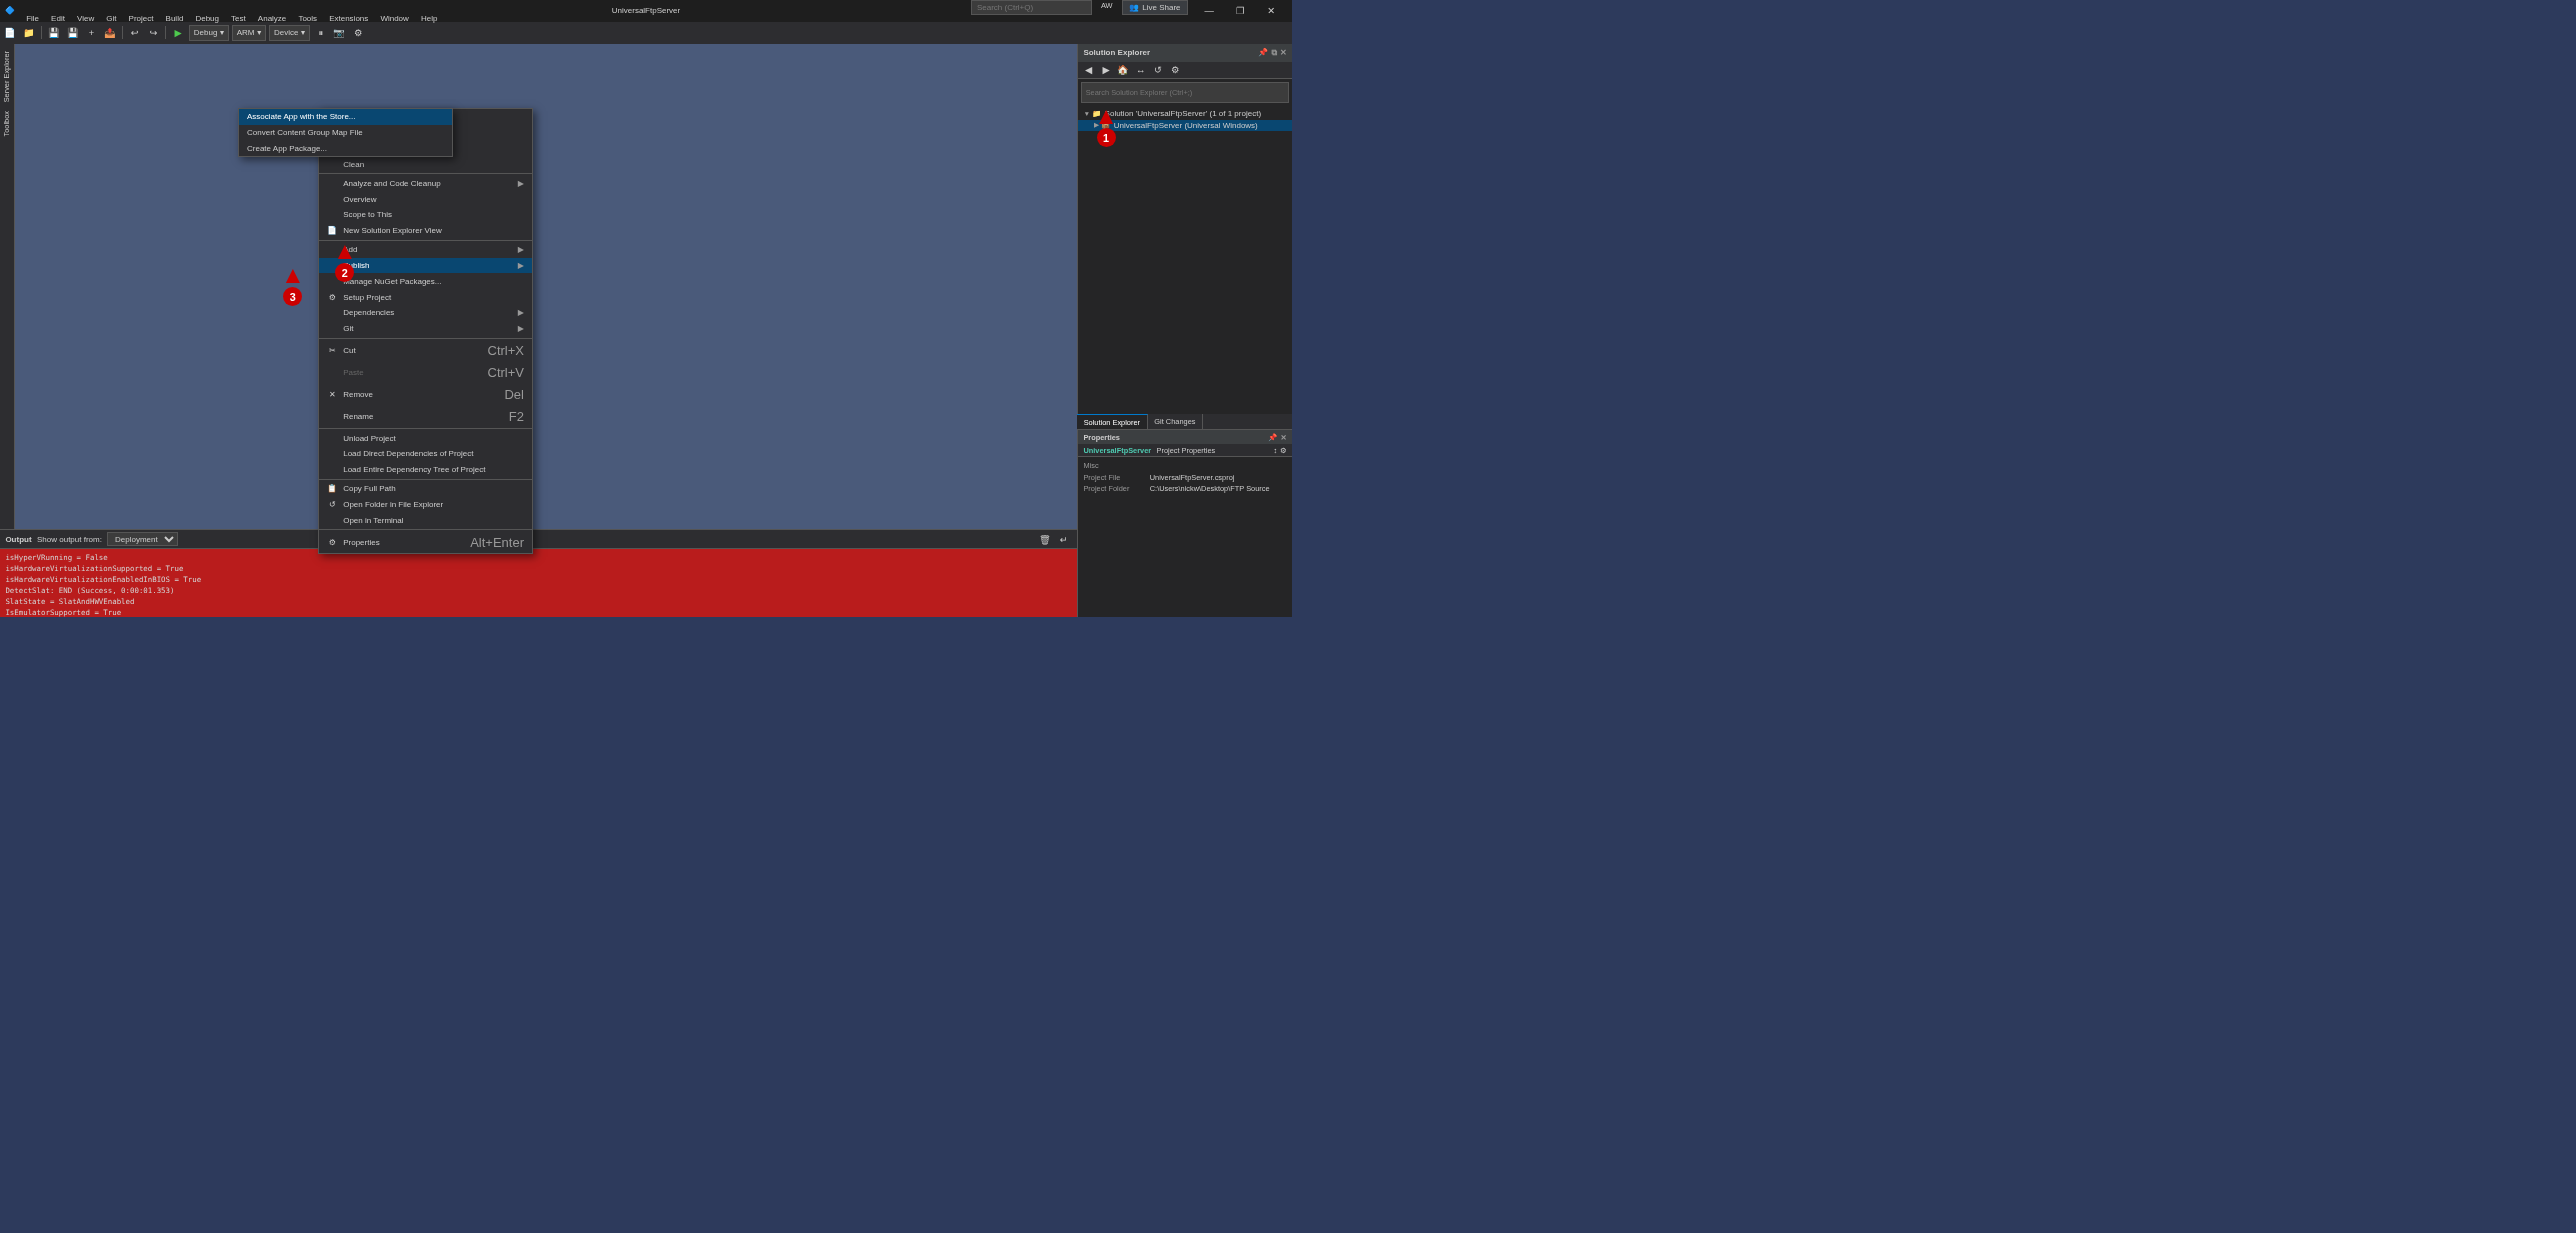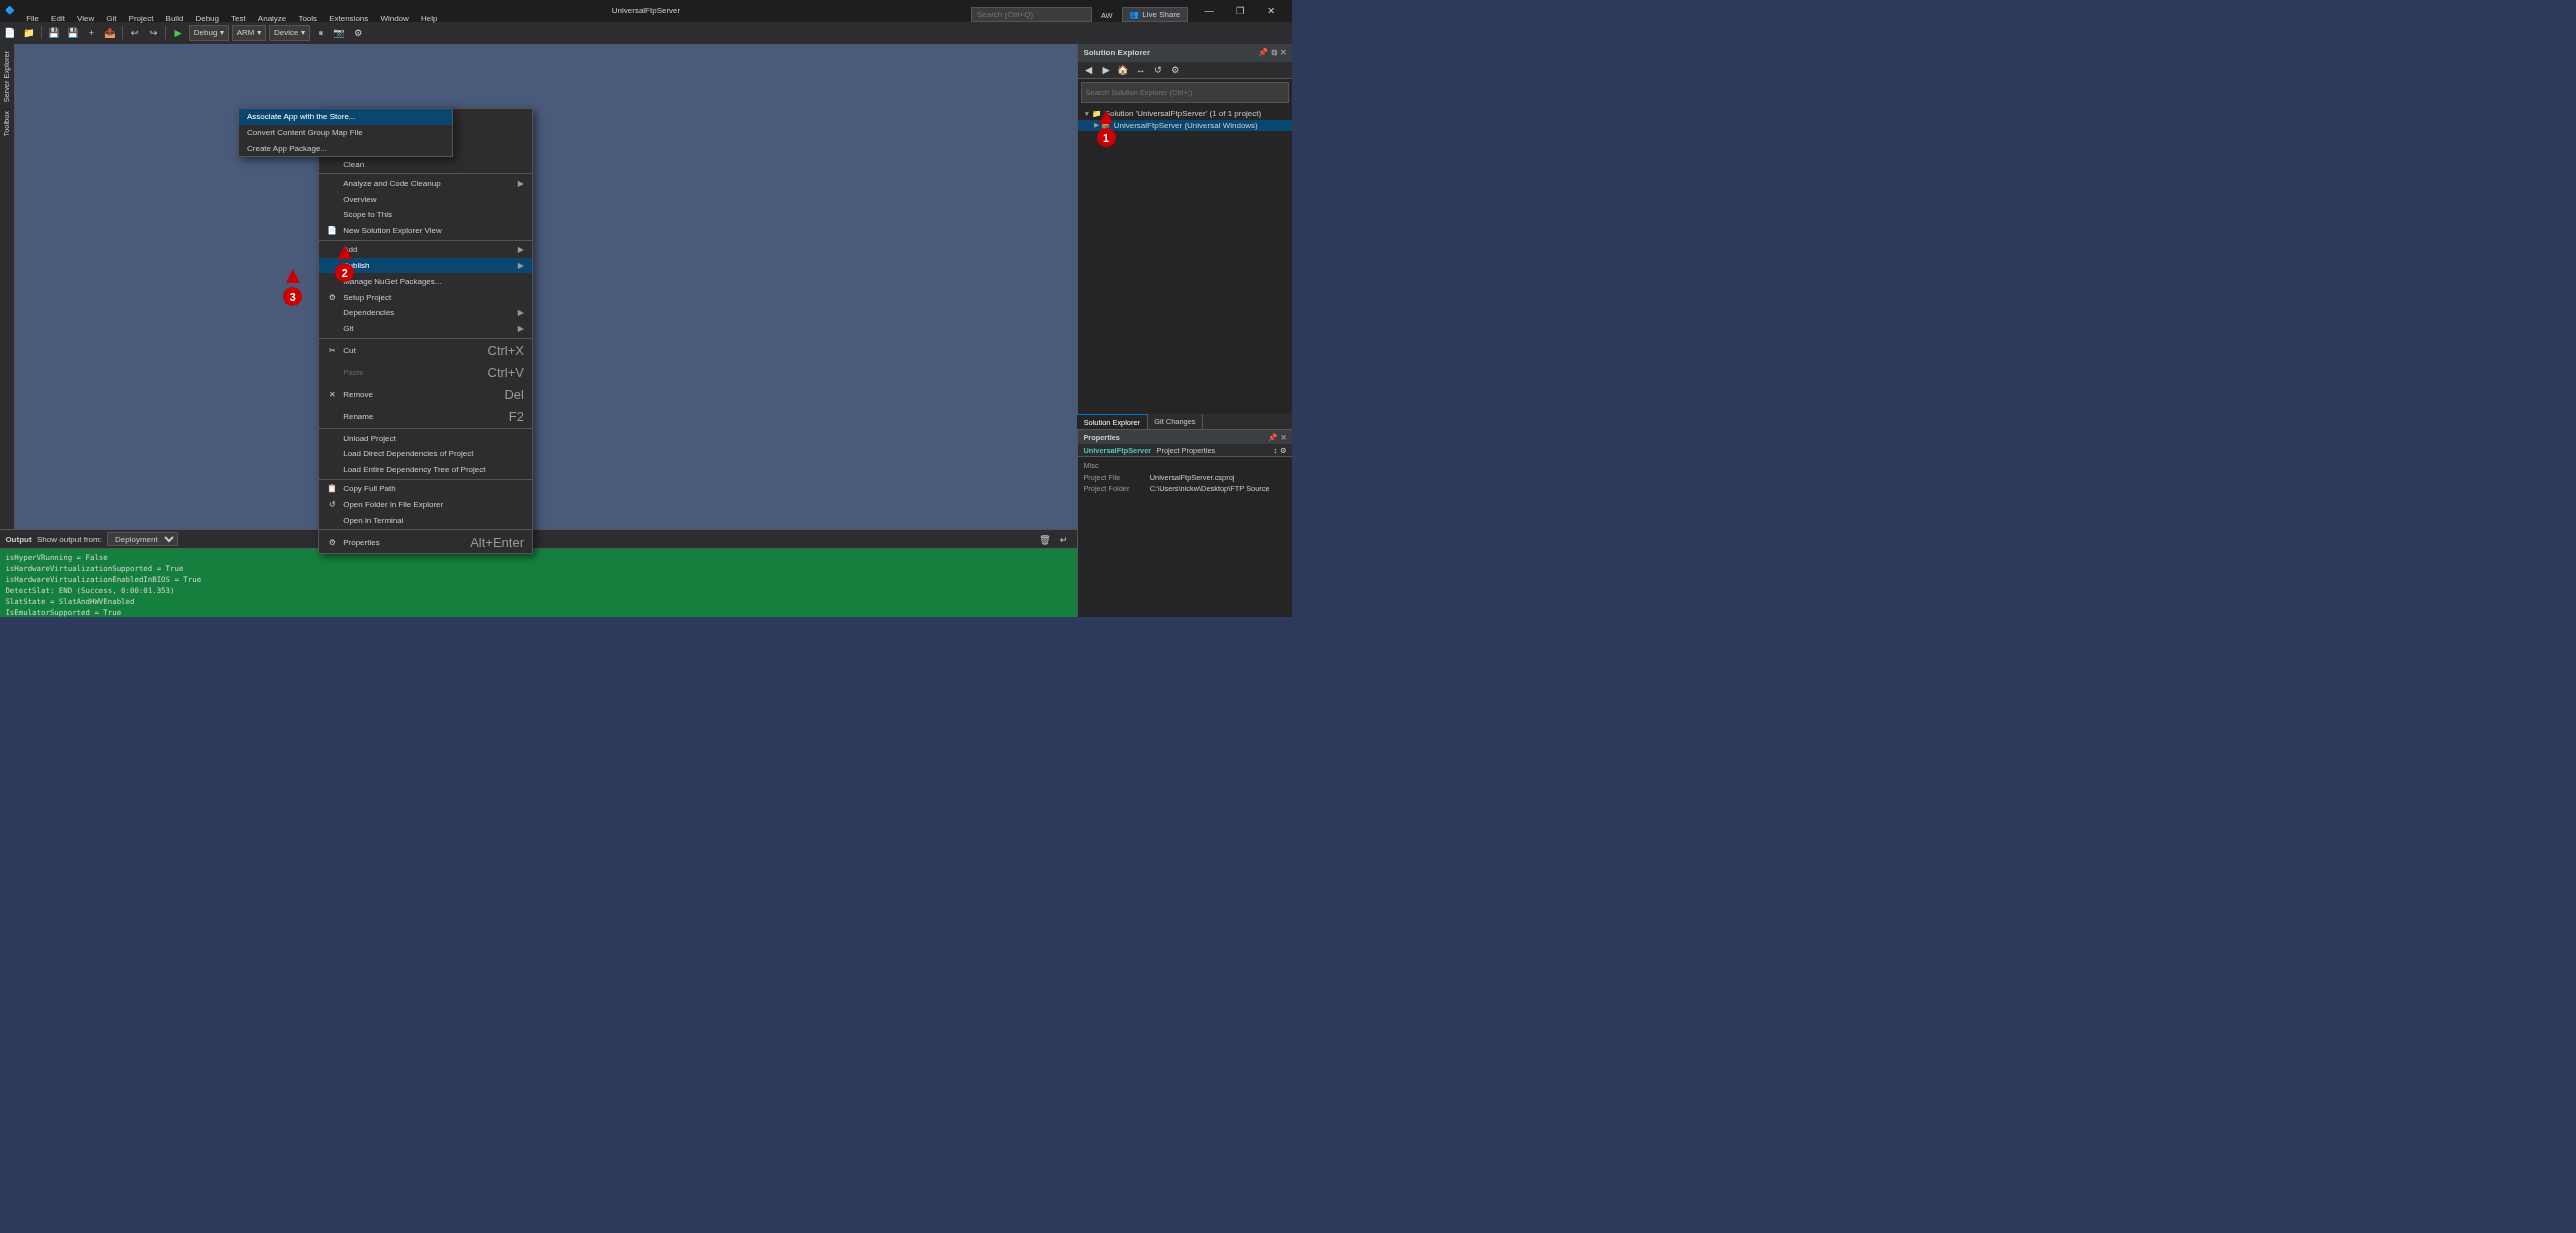--- a/index.html
+++ b/index.html
@@ -27,21 +27,21 @@
     .title-bar-title {
       position: absolute;
       left: 50%;
       transform: translateX(-50%);
       color: #ccc;
       font-size: 8px;
     }
     .title-bar-right {
       margin-left: auto;
       display: flex;
-      align-items: flex-end;
+      align-items: flex-start;
       gap: 5.4px;
     }
     .search-box {
       background: #3c3c3c;
       border: 0.7px solid #555;
       color: #ccc;
       padding: 1.3px 16px 1.3px 5.4px;
       font-size: 8px;
       width: 121px;
       height: 15px;
@@ -230,21 +230,21 @@
     .props-label { color: #999; min-width: 61px; }
     .props-value { color: #ccc; }
 
     
     .output-panel {
       position: absolute;
       left: 0;
       bottom: 0;
       right: 215px;
       height: 88px;
-      background: #15803d;
+      background: #b91c1c;
       border-top: 1.3px solid #555;
     }
     .output-header {
       background: #2d2d30;
       height: 19px;
       display: flex;
       align-items: center;
       padding: 0 5.4px;
       font-size: 8px;
       color: #ccc;

